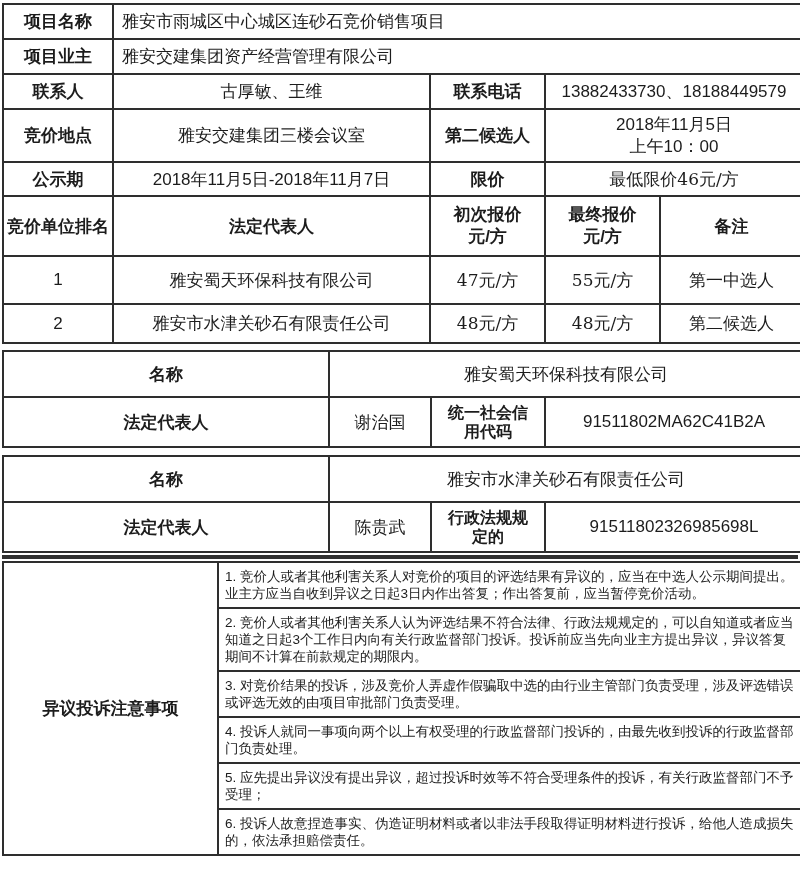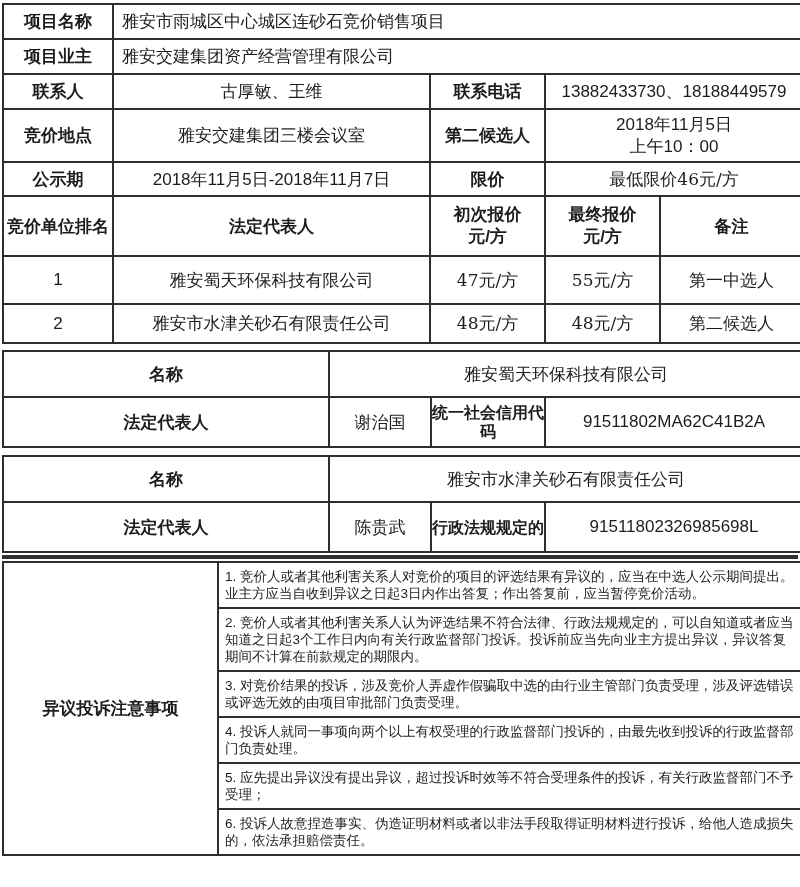--- a/index.html
+++ b/index.html
@@ -7,21 +7,21 @@
   .sheet{padding:3px 2px 0 2px;}
   table{border-collapse:collapse;width:100%;table-layout:fixed;}
   td,th{border:2px solid #2e2e2e;padding:1px 3px;vertical-align:middle;text-align:center;
         font-weight:normal;font-size:17px;overflow:hidden;}
   .lbl{font-weight:bold;font-family:"Liberation Sans",sans-serif;letter-spacing:0px;}
   .kai{font-family:"DejaVu Serif",serif;}
   .num{font-family:"Liberation Sans",sans-serif;}
   .left{text-align:left;padding-left:8px;}
   .gap{height:3px;}
   .titlecell{font-weight:bold;font-size:20px;height:29px;}
-  .codehdr{font-weight:bold;font-size:16px;line-height:19px;padding:1px 0;}
+  .codehdr{font-weight:bold;font-size:16px;line-height:19px;padding:1px 9px;}
   .notice-item{font-size:13.5px;line-height:17px;text-align:left;padding:5px 6px;
                font-family:"Liberation Sans",sans-serif;}
   .thickline{height:4px;background:#2f2f2f;margin:2px 0 2px 0;}
   .twoline div{line-height:22px;}
 </style>
 </head>
 <body>
 
 <div class="sheet">
 

